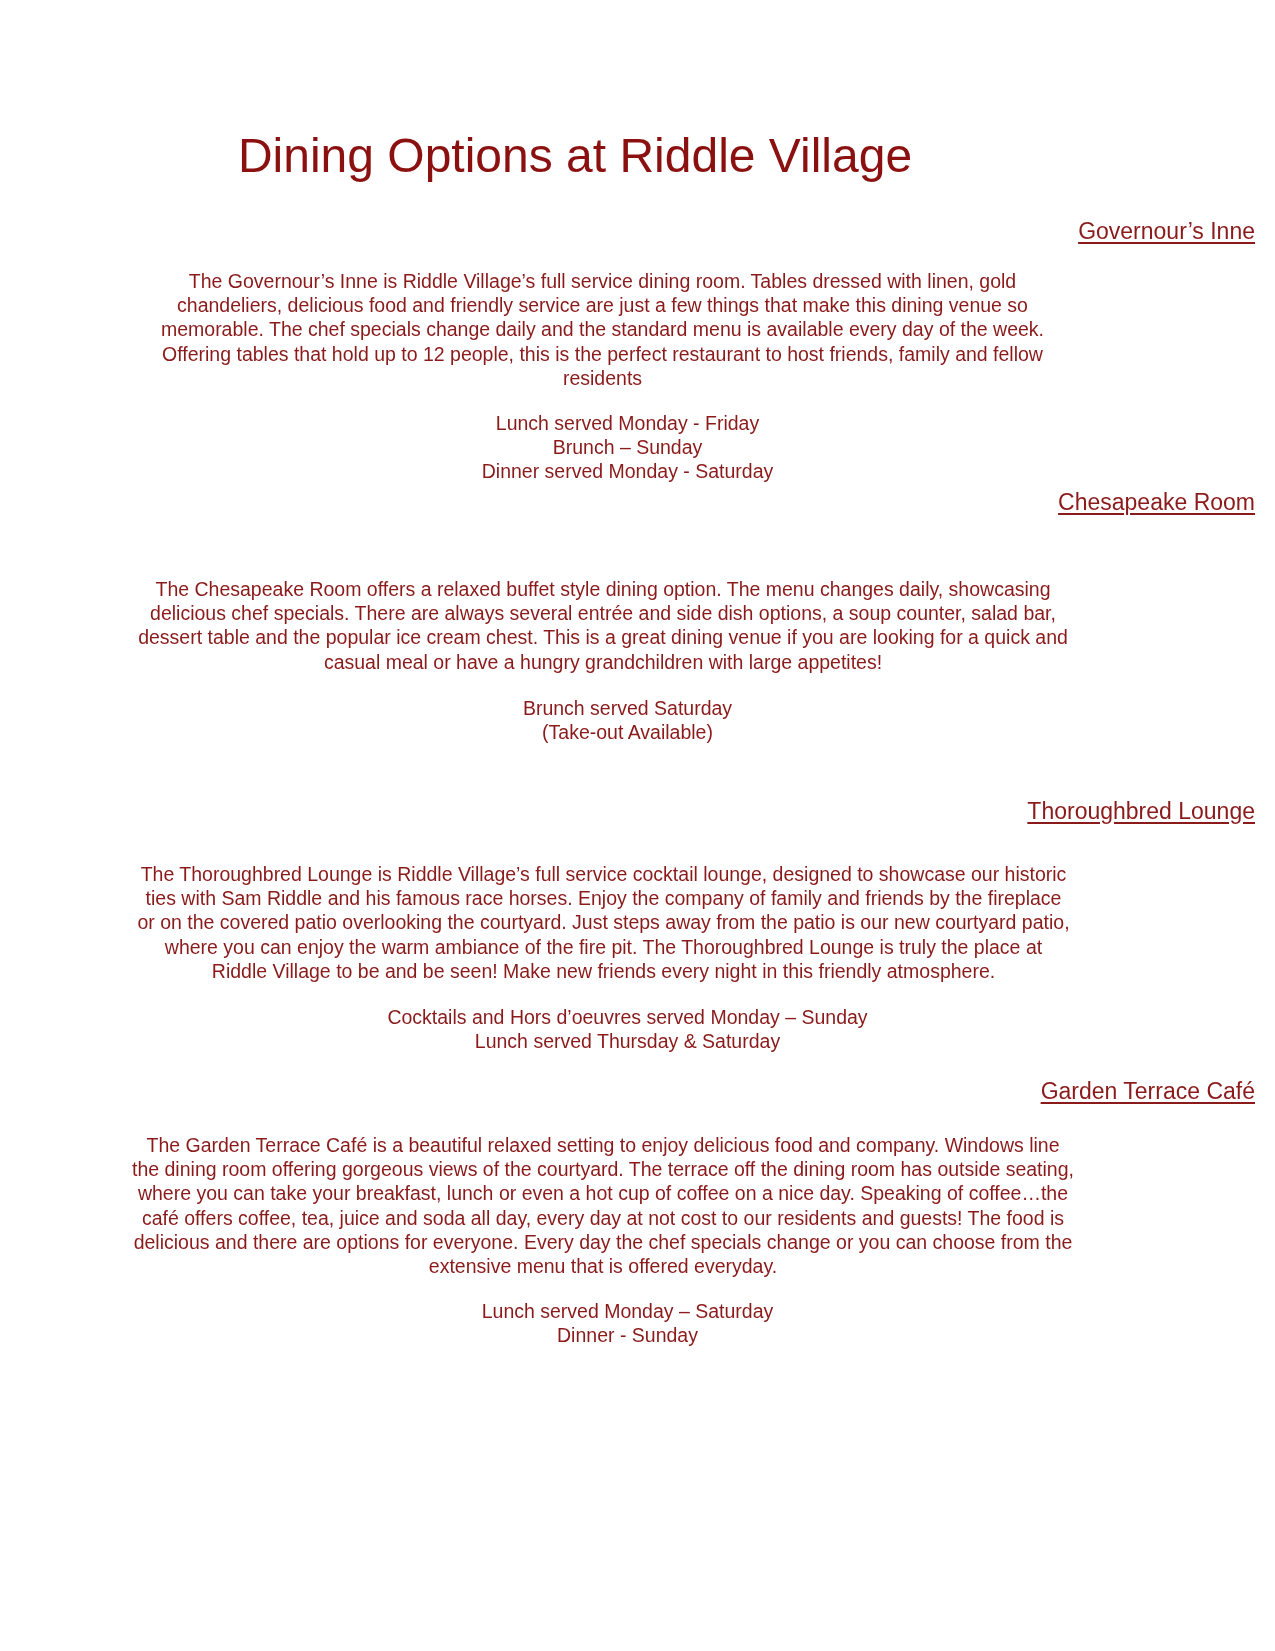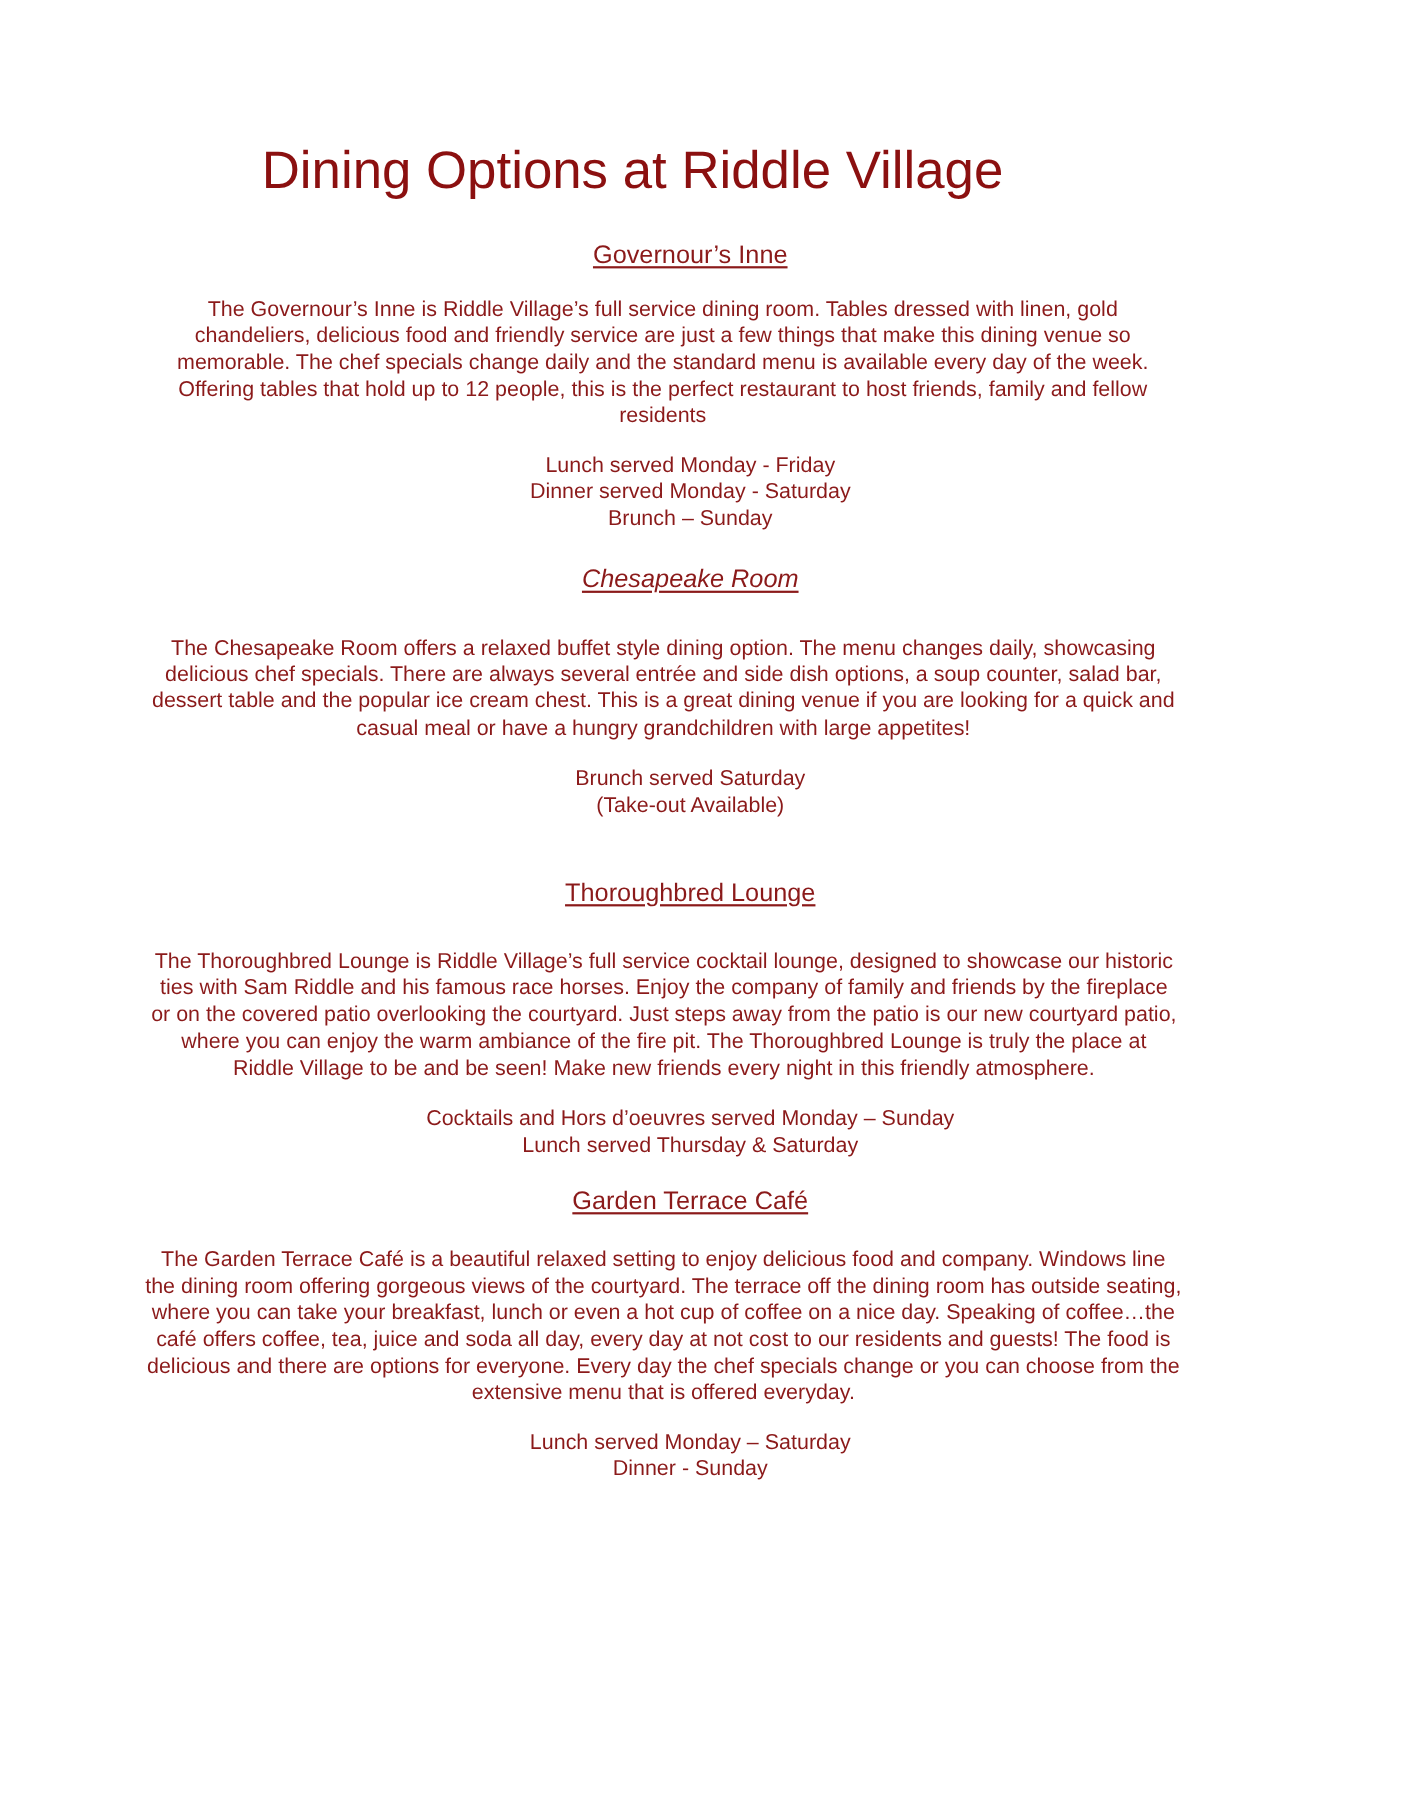--- a/index.html
+++ b/index.html
@@ -6,21 +6,21 @@
   body {
     width: 1275px; height: 1651px; position: relative; overflow: hidden;
     font-family: "Liberation Sans", sans-serif; color: #8b1a1a;
   }
   .page { position: absolute; left: 0; top: 0; width: 1275px; height: 1651px; }
   .title {
     position: absolute; left: 0; width: 1150px; top: 126px; text-align: center;
     font-size: 48px; line-height: 60px; color: #8b1010; margin: 0; font-weight: normal;
   }
   .section-head {
-    position: absolute; left: 0; width: 1255px; text-align: center;
+    position: absolute; left: 0; width: 1255px; text-align: right;
     font-size: 23px; line-height: 28px; text-decoration: underline;
     text-underline-offset: 3px; margin: 0; font-weight: normal;
   }
   .para {
     position: absolute; text-align: center;
     font-size: 19.5px; line-height: 24.2px; margin: 0;
   }
   .hours {
     position: absolute; left: 0; width: 1255px; text-align: center;
     font-size: 19.5px; line-height: 24.2px; margin: 0;
@@ -30,25 +30,25 @@
 </head>
 <body>
 
 <div class="page">
   <h1 class="title">Dining Options at Riddle Village</h1>
 
   <h2 class="section-head" style="top:217px;">Governour’s Inne</h2>
   <p class="para" style="left:150px; width:905px; top:269px;">The Governour’s Inne is Riddle Village’s full service dining room. Tables dressed with linen, gold chandeliers, delicious food and friendly service are just a few things that make this dining venue so memorable. The chef specials change daily and the standard menu is available every day of the week. Offering tables that hold up to 12 people, this is the perfect restaurant to host friends, family and fellow residents</p>
   <div class="hours" style="top:411px;">
     <div>Lunch served Monday - Friday</div>
+    <div>Brunch – Sunday</div>
     <div>Dinner served Monday - Saturday</div>
-    <div>Brunch – Sunday</div>
   </div>
 
-  <h2 class="section-head" style="top:512px;font-style:italic;">Chesapeake Room</h2>
+  <h2 class="section-head" style="top:488px;">Chesapeake Room</h2>
   <p class="para" style="left:138px; width:930px; top:577px;">The Chesapeake Room offers a relaxed buffet style dining option. The menu changes daily, showcasing delicious chef specials. There are always several entrée and side dish options, a soup counter, salad bar, dessert table and the popular ice cream chest. This is a great dining venue if you are looking for a quick and casual meal or have a hungry grandchildren with large appetites!</p>
   <div class="hours" style="top:696px;">
     <div>Brunch served Saturday</div>
     <div>(Take-out Available)</div>
   </div>
 
   <h2 class="section-head" style="top:797px;">Thoroughbred Lounge</h2>
   <p class="para" style="left:136px; width:935px; top:862px;">The Thoroughbred Lounge is Riddle Village’s full service cocktail lounge, designed to showcase our historic ties with Sam Riddle and his famous race horses. Enjoy the company of family and friends by the fireplace or on the covered patio overlooking the courtyard. Just steps away from the patio is our new courtyard patio, where you can enjoy the warm ambiance of the fire pit. The Thoroughbred Lounge is truly the place at Riddle Village to be and be seen! Make new friends every night in this friendly atmosphere.</p>
   <div class="hours" style="top:1005px;">
     <div>Cocktails and Hors d’oeuvres served Monday – Sunday</div>

